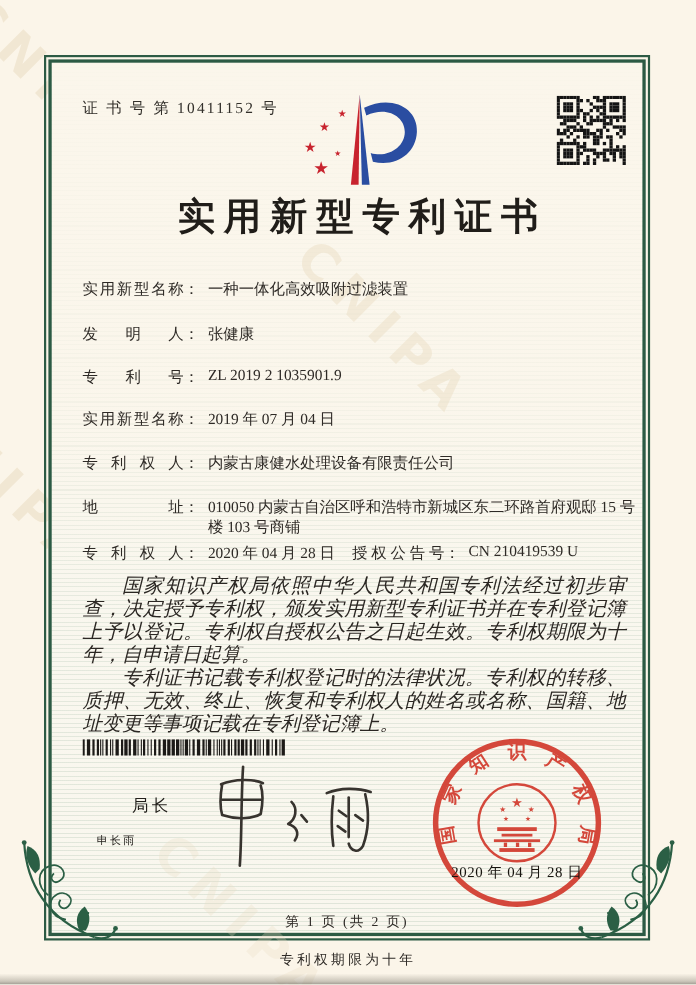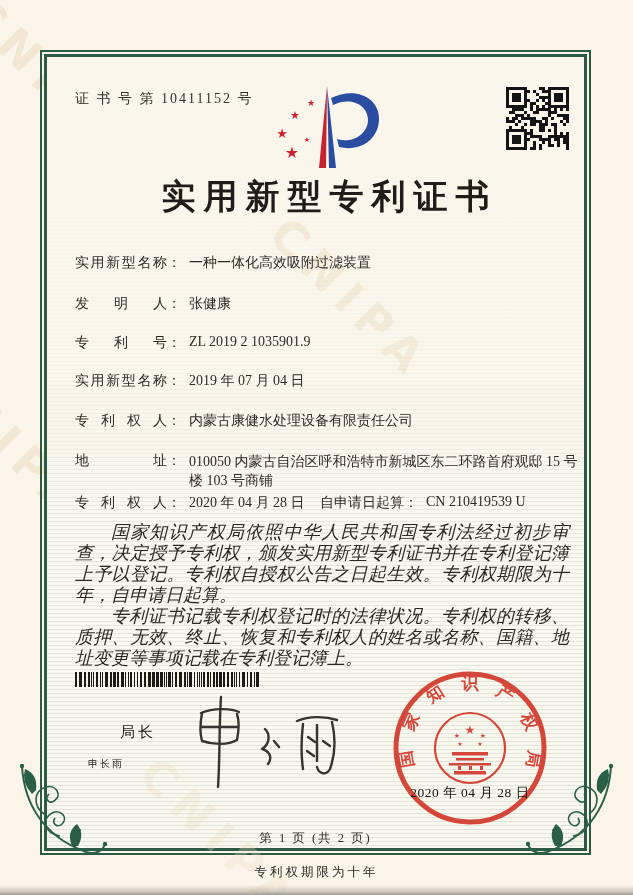--- a/index.html
+++ b/index.html
@@ -363,21 +363,21 @@
     </div>
     <div class="frow" style="top:355px">
       <span class="flabel">专利权人</span><span class="fcolon">：</span><span class="fvalue">内蒙古康健水处理设备有限责任公司</span>
     </div>
     <div class="frow" style="top:395px">
       <span class="flabel">地址</span><span class="fcolon">：</span><span class="fvalue wrap">010050 内蒙古自治区呼和浩特市新城区东二环路首府观邸 15 号楼 103 号商铺</span>
     </div>
     <div class="frow" style="top:437px">
       <span class="flabel">专利权人</span><span class="fcolon">：</span><span class="fvalue">2020 年 04 月 28 日</span>
       <span class="grant-group">
-        <span class="flabel">自申请日起算</span><span class="fcolon">：</span><span class="fvalue">CN 210419539 U</span>
+        <span class="flabel">授权公告号</span><span class="fcolon">：</span><span class="fvalue">CN 210419539 U</span>
       </span>
     </div>
 
     <div class="paras">
       <p>国家知识产权局依照中华人民共和国专利法经过初步审查，决定授予专利权，颁发实用新型专利证书并在专利登记簿上予以登记。专利权自授权公告之日起生效。专利权期限为十年，自申请日起算。</p>
       <p>专利证书记载专利权登记时的法律状况。专利权的转移、质押、无效、终止、恢复和专利权人的姓名或名称、国籍、地址变更等事项记载在专利登记簿上。</p>
     </div>
 
     <svg class="barcode" id="barcode-svg" viewBox="0 0 186 15" preserveAspectRatio="none">
         <rect x="0" y="0" width="2" height="15" fill="#1c1a17"></rect>

